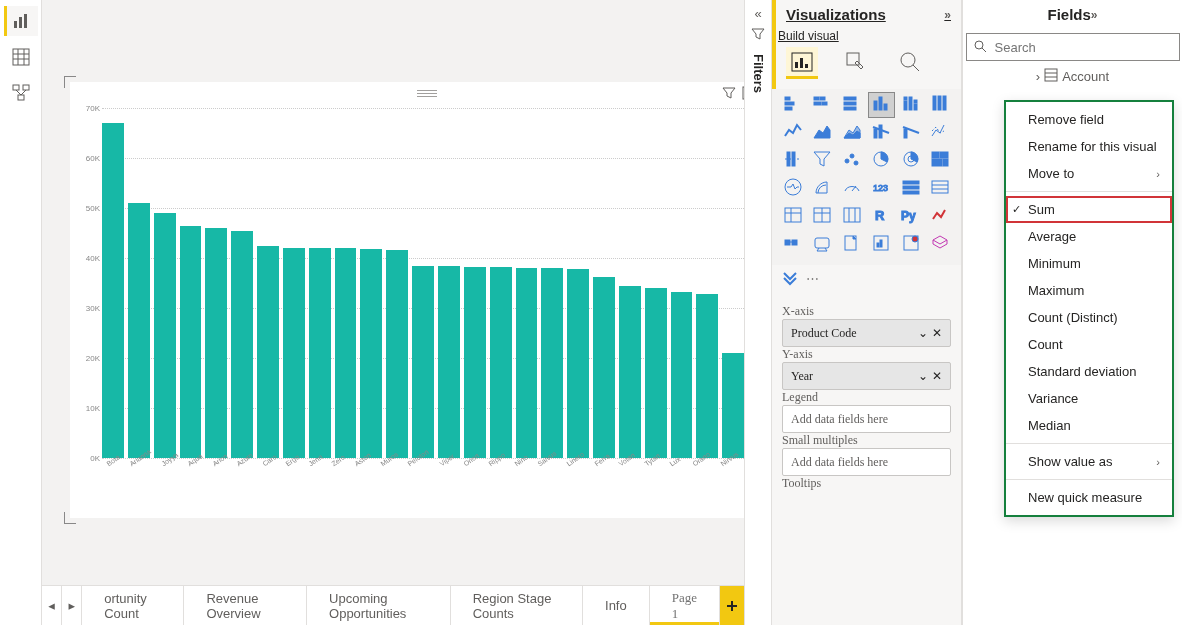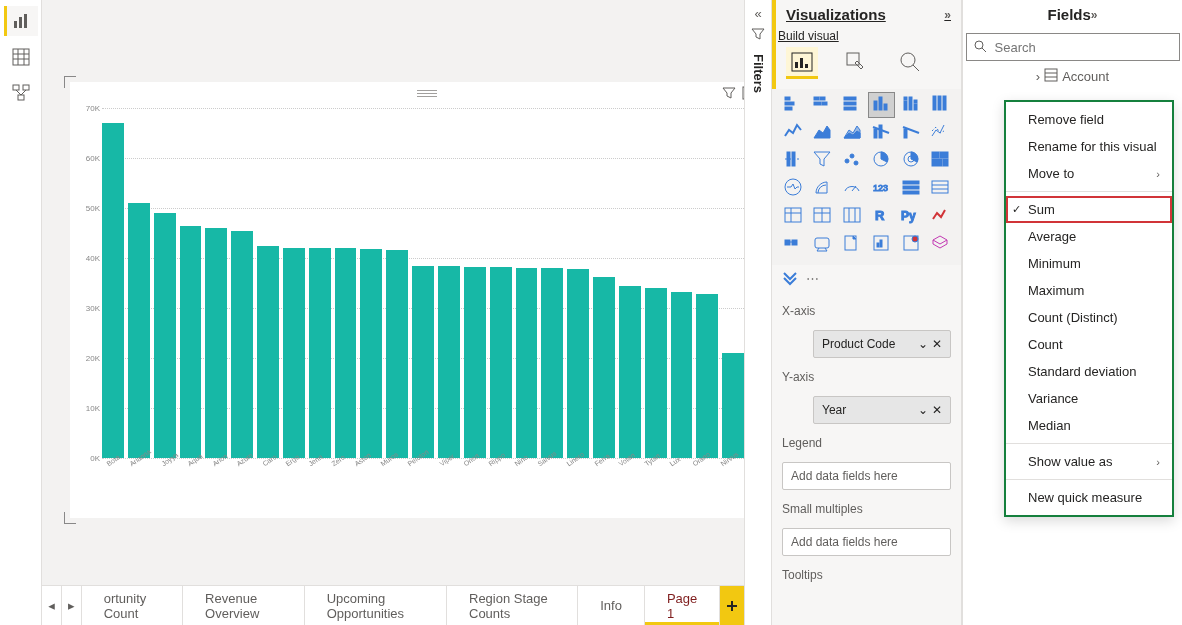--- a/index.html
+++ b/index.html
@@ -81,21 +81,21 @@
   .xlabels .xl { flex:1; font-size:7px; color:#888; transform: rotate(-35deg); transform-origin: left top; white-space:nowrap; margin-top:6px; padding-left:4px;}
   .tab-strip {
     position:absolute; bottom:0; left:0; right:0;
     height:40px; background:#fff;
     border-top:1px solid #e1dfdd;
     display:flex; align-items:stretch;
   }
   .tab-strip .arrow { width:28px; display:flex;align-items:center;justify-content:center;color:#605e5c;cursor:pointer;border-right:1px solid #e1dfdd;}
   .tab-strip .tab { padding:0 22px; display:flex;align-items:center; cursor:pointer; color:#605e5c; border-right:1px solid #e1dfdd; position:relative;}
   .tab-strip .tab.cut-left::before{content:"";}
-  .tab-strip .tab.active { color:#7f1d1d; }
+  .tab-strip .tab.active { color:#737373;font-family:Liberation Serif, serif; }
   .tab-strip .tab.active::after { content:""; position:absolute; left:0;right:0;bottom:0;height:3px;background:#f2c811;}
   .tab-strip .add { width:34px; display:flex;align-items:center;justify-content:center;background:#f2c811; cursor:pointer;}
   .filters-rail {
     width:28px; background:#fff; border-left:1px solid #e1dfdd; border-right:1px solid #e1dfdd;
     display:flex; flex-direction:column; align-items:center; padding-top:6px; gap:6px;
   }
   .filters-rail .chev { color:#605e5c; font-size:13px; cursor:pointer;}
   .filters-rail .vlabel { writing-mode: vertical-rl; font-size:13px; color:#252423; margin-top:4px; font-weight:600;}
   .viz-pane {
     width:190px; background:#f7f6f5; border-right:1px solid #e1dfdd;
@@ -107,24 +107,24 @@
   .build-row .build-col{display:flex;flex-direction:column;align-items:center;gap:4px;cursor:pointer;color:#605e5c;}
   .build-row .build-col.active{color:#252423;}
   .build-label{font-size:12px;}
   .build-icon-box{width:32px;height:32px;display:flex;align-items:center;justify-content:center;border-bottom:3px solid transparent;}
   .build-col.active .build-icon-box{border-bottom-color:#f2c811;background:#fef6d6;}
   .viz-grid { display:grid; grid-template-columns: repeat(6, 1fr); gap:4px; padding:4px 8px 8px 8px; background:#f3f2f1;}
   .viz-grid .vcell{ height:24px; background:#fff0; display:flex;justify-content:center;cursor:pointer;}
   .viz-grid .vcell.selected{background:#d0d0d0;outline:1px solid #888;}
   .viz-grid svg{width:20px;height:20px;}
   .viz-more{padding:2px 8px 8px 8px;display:flex;gap:6px;align-items:center;}
-  .wells { flex:1; overflow:auto; padding: 6px 10px 10px 10px; display:flex;flex-direction:column;gap:12px;}
+  .wells { flex:1; overflow:auto; padding: 6px 10px 10px 10px; display:flex;flex-direction:column;gap:0;font-family:Liberation Serif, serif;}
   .well-label{font-size:12px;color:#605e5c;}
   .well-box{background:#fff;border:1px solid #c8c6c4;border-radius:2px;height:28px;display:flex;align-items:center;padding:0 8px;justify-content:space-between;color:#605e5c;font-size:12px;}
-  .well-box.filled{background:#e6e6e6;color:#252423;margin-left:31px;}
+  .well-box.filled{background:#e6e6e6;color:#252423;}
   .well-box .end{display:flex;gap:4px;align-items:center;}
   .fields-pane{ width:220px; background:#fff; border-left:1px solid #e1dfdd; display:flex;flex-direction:column;align-items:center;}
   .search-box{margin:4px 8px;border:1px solid #8a8886;height:28px;display:flex;align-items:center;padding:0 6px;gap:6px;color:#605e5c;}
   .search-box input{border:none;outline:none;flex:1;font-size:13px;}
   .field-row{display:flex;align-items:center;gap:4px;padding:3px 8px;color:#605e5c;font-size:13px;cursor:pointer;}
   .context-menu{
     position:absolute; right:8px; top:100px;
     width:170px; background:#fff; border:2px solid #15803d;
     box-shadow:0 4px 12px rgba(0,0,0,0.15);
     padding:4px 0; z-index:50;

